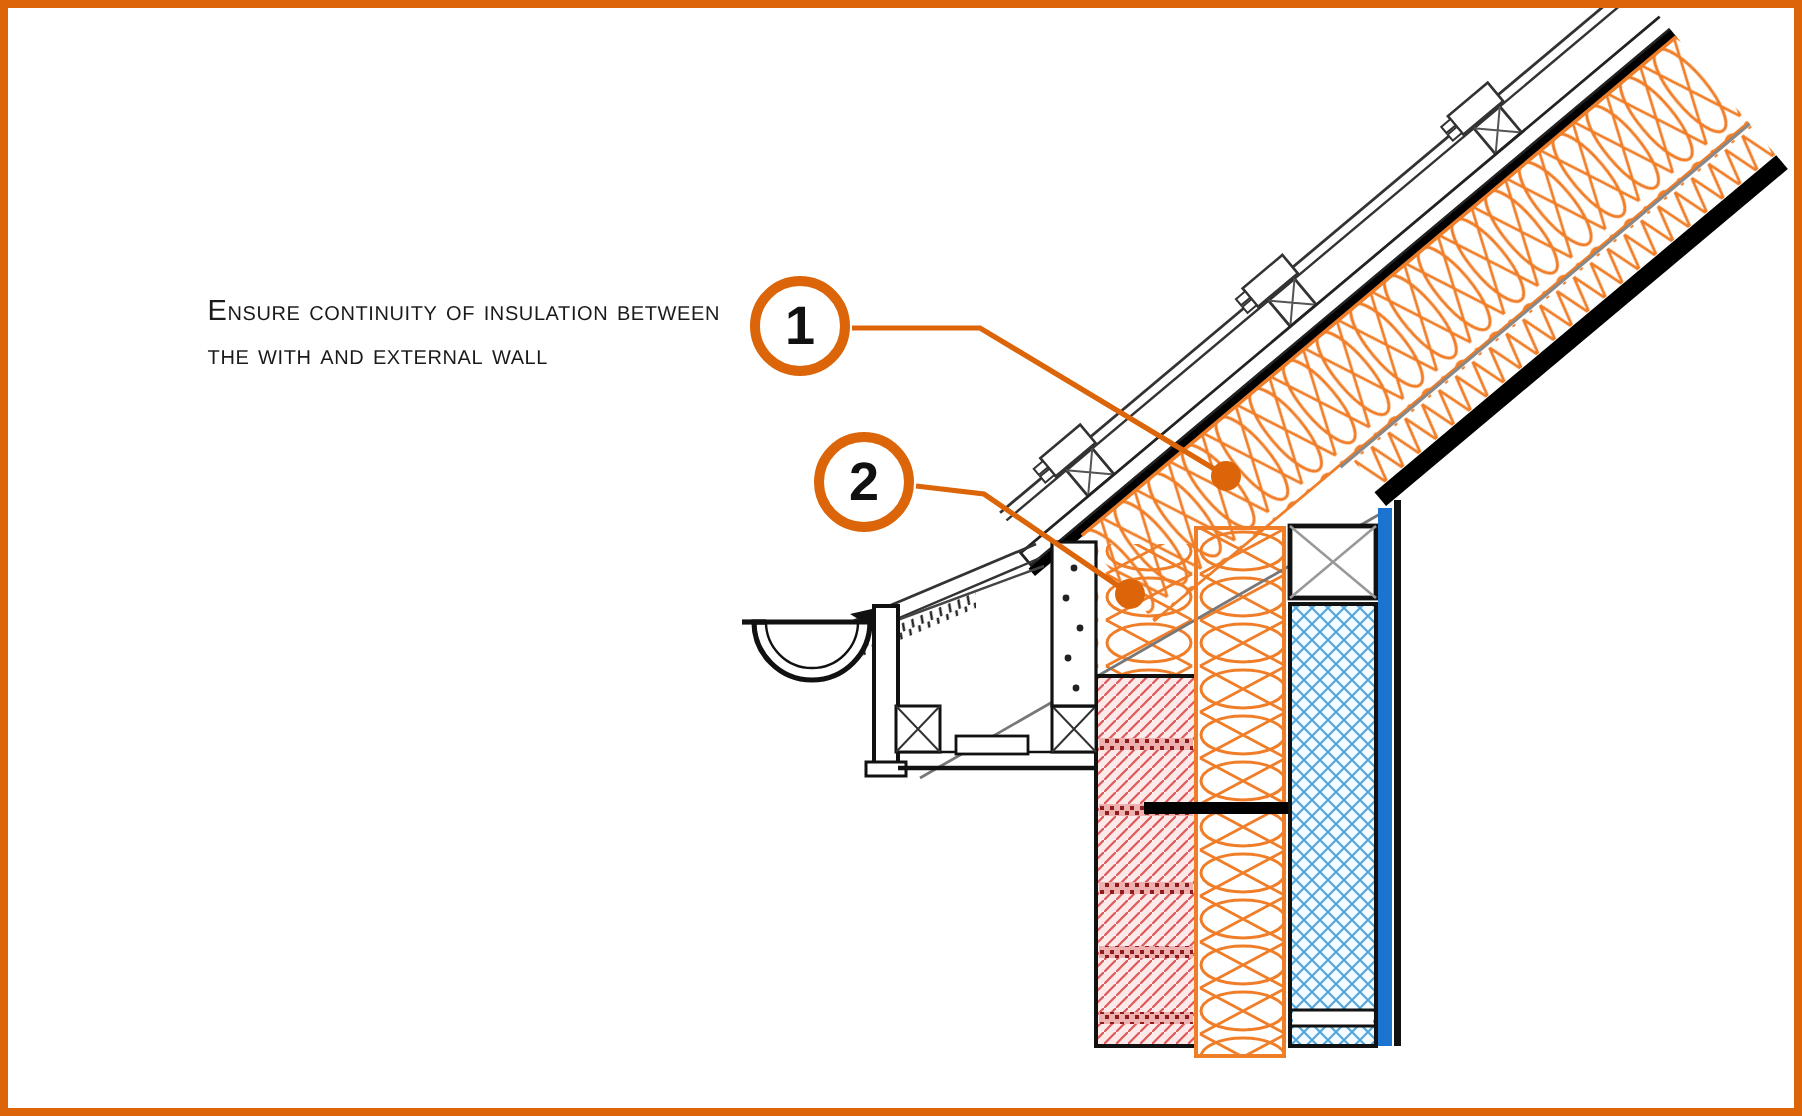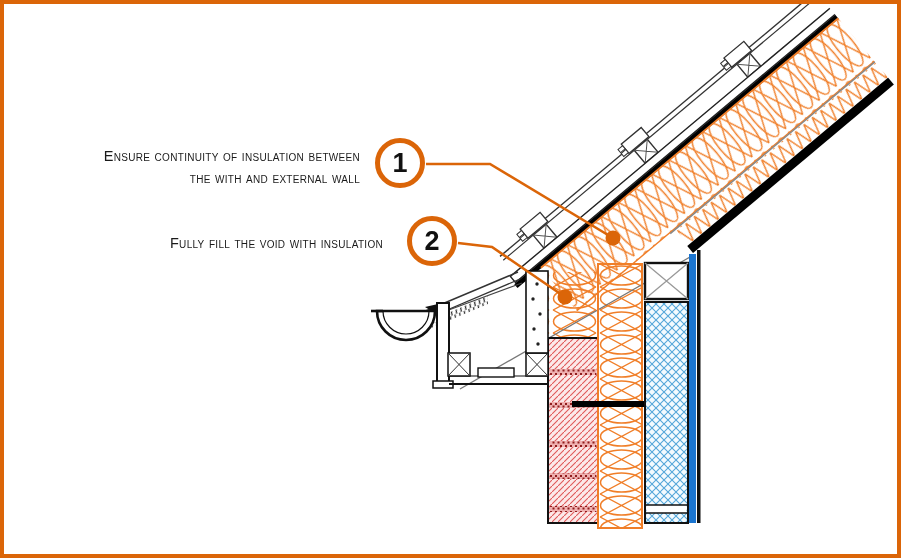--- a/index.html
+++ b/index.html
@@ -1,20 +1,20 @@
 <!DOCTYPE html>
 <html><head>
 <meta charset="utf-8">
 <style>
   html,body{margin:0;padding:0;background:#fff;}
   #stage{position:relative;width:901px;height:558px;overflow:hidden;background:#fff;
          font-family:"Liberation Sans",sans-serif;}
   #frame{position:absolute;inset:0;border:4px solid #DB6508;box-sizing:border-box;z-index:30;pointer-events:none;}
   #drawing{position:absolute;left:0;top:0;}
-  .note{position:absolute;text-align:right;white-space:nowrap;color:#1a1a1a;
+  .note{position:absolute;white-space:nowrap;color:#1a1a1a;
         font-variant:small-caps;font-size:14.5px;line-height:22px;letter-spacing:.3px;z-index:20;}
   #note1{top:145px;right:541px;}
   #note2{top:232px;right:518px;}
   .badge{position:absolute;width:50px;height:50px;border:5px solid #DB6508;border-radius:50%;
          background:#fff;box-sizing:border-box;display:flex;align-items:center;justify-content:center;
          font-weight:bold;font-size:27px;color:#111;z-index:21;}
   #badge1{left:375px;top:138px;}
   #badge2{left:407px;top:216px;}
 </style>
 </head>
@@ -167,23 +167,20 @@
       <circle cx="613" cy="238" r="7.5" fill="#DB6508"></circle>
       <polyline points="458,243 492,247 565,297" fill="none" stroke="#DB6508" stroke-width="2.6"></polyline>
       <circle cx="565" cy="297" r="7.5" fill="#DB6508"></circle>
     </g>
   </svg>
 
   <div class="note" id="note1">
     <span>Ensure continuity of insulation between</span><br>
     <span>the with and external wall</span>
   </div>
-  <div class="note" id="note2">
-    <span>Fully fill the void with insulation</span>
-  </div>
 
   <div class="badge" id="badge1">
     <span>1</span>
   </div>
   <div class="badge" id="badge2">
     <span>2</span>
   </div>
 
   <div id="frame"></div>
 </div>

